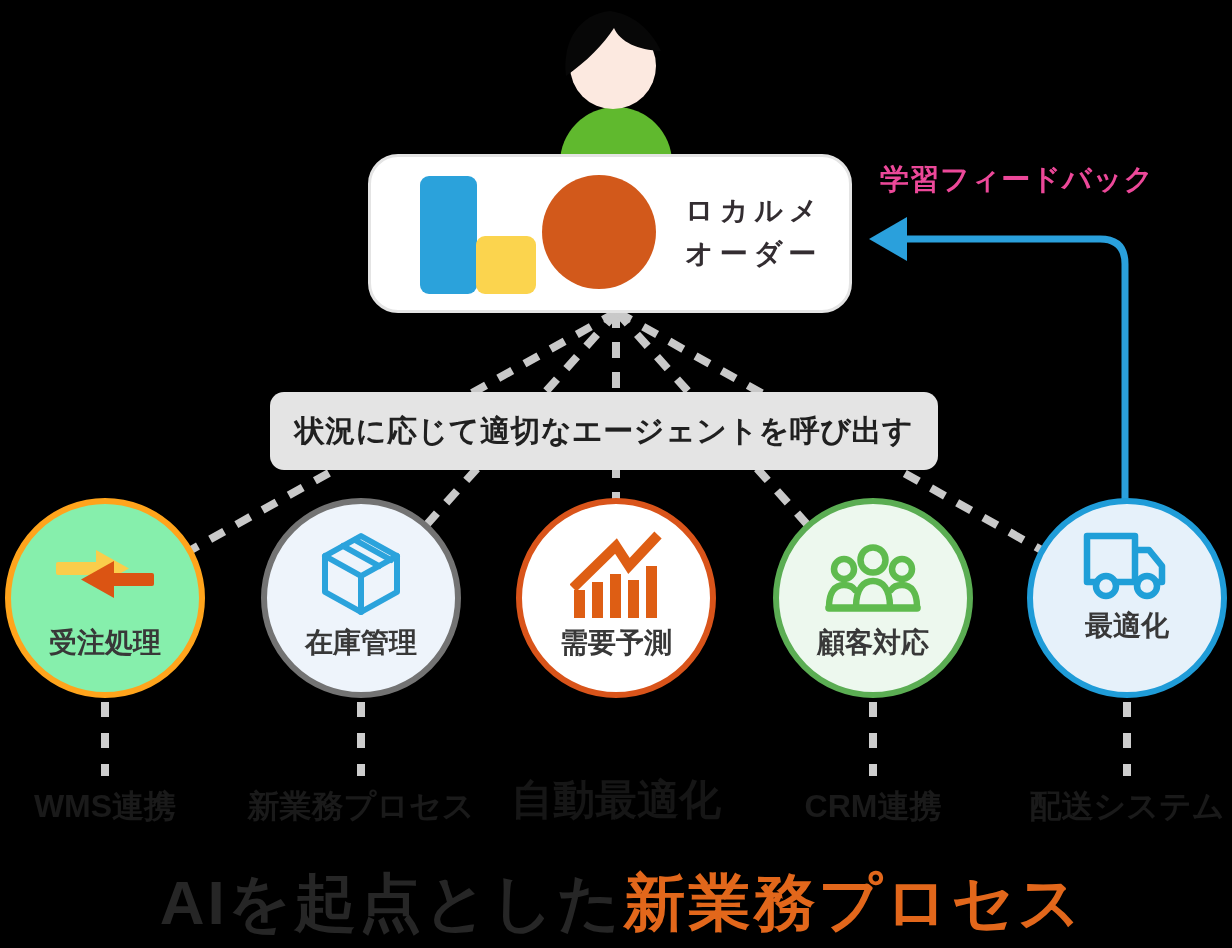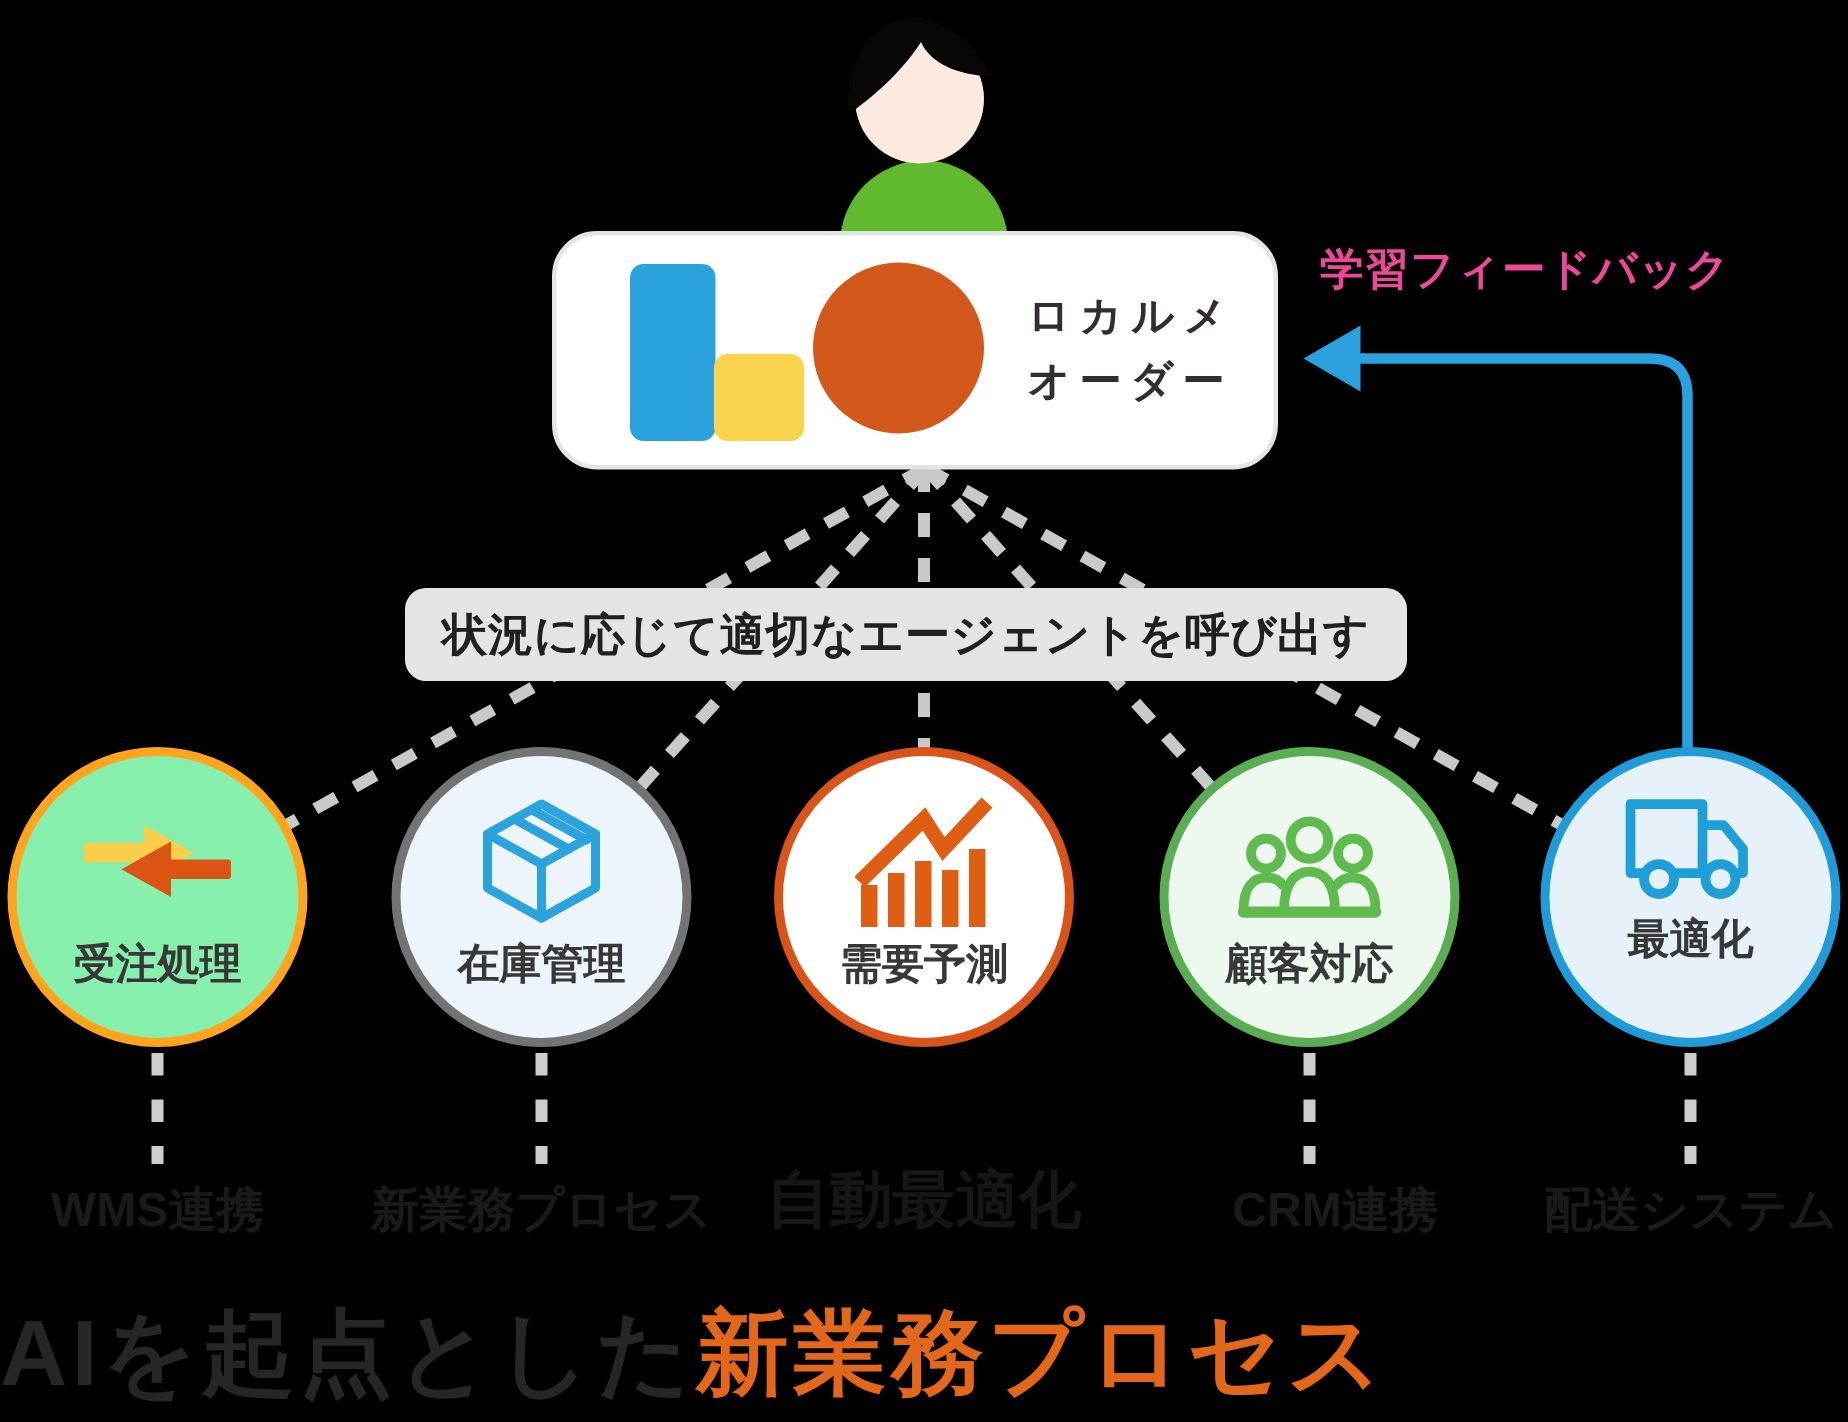--- a/index.html
+++ b/index.html
@@ -21,21 +21,21 @@
     position:absolute;left:314px;top:32px;font-size:28px;font-weight:800;
     letter-spacing:6px;line-height:43px;color:#332d31;
   }
   
   .feedback-label{
     position:absolute;left:880px;top:160px;z-index:3;
     font-size:29px;font-weight:800;color:#ec4899;letter-spacing:1px;
   }
   
   .banner{
-    position:absolute;left:270px;top:392px;width:668px;height:62px;z-index:3;
+    position:absolute;left:270px;top:392px;width:668px;height:78px;z-index:3;
     background:#e4e4e4;border-radius:14px;display:flex;align-items:center;justify-content:center;
     font-size:30px;font-weight:700;color:#202020;letter-spacing:0.5px;box-sizing:border-box;
   }
   
   .agent{
     position:absolute;top:498px;width:200px;height:200px;border-radius:50%;
     box-sizing:border-box;z-index:3;
   }
   .agent .icon{position:absolute;left:0;right:0;display:flex;justify-content:center;}
   .agent .label{
@@ -47,24 +47,24 @@
   .a2{left:261px;border:6px solid #737373;background:#eef4fb;}
   .a3{left:516px;border:6px solid #d9541a;background:#ffffff;}
   .a4{left:773px;border:6px solid #5bad53;background:#edf8ee;}
   .a5{left:1027px;border:6px solid #1f9cd8;background:#e6f1fa;}
   
   .sub-label{
     position:absolute;top:785px;width:300px;text-align:center;z-index:2;
     font-size:32px;font-weight:700;color:#1a1a1a;
   }
   .sub-label.big{top:772px;font-size:42px;font-weight:800;color:#161616;}
-  .s1{left:-45px;} .s2{left:211px;} .s3{left:466px;} .s4{left:740px;} .s5{left:977px;}
+  .s1{left:-45px;} .s2{left:211px;} .s3{left:466px;} .s4{left:723px;} .s5{left:977px;}
   
   .main-title{
-    position:absolute;left:0;right:0;top:866px;text-align:left;z-index:2;
+    position:absolute;left:12px;right:0;top:866px;text-align:center;z-index:2;
     font-size:62px;font-weight:800;letter-spacing:3px;line-height:74px;white-space:nowrap;
   }
   .title-dark{color:#262626;}
   .title-orange{color:#e2671b;}
 </style>
 </head>
 <body>
 
 <div id="canvas">
 

